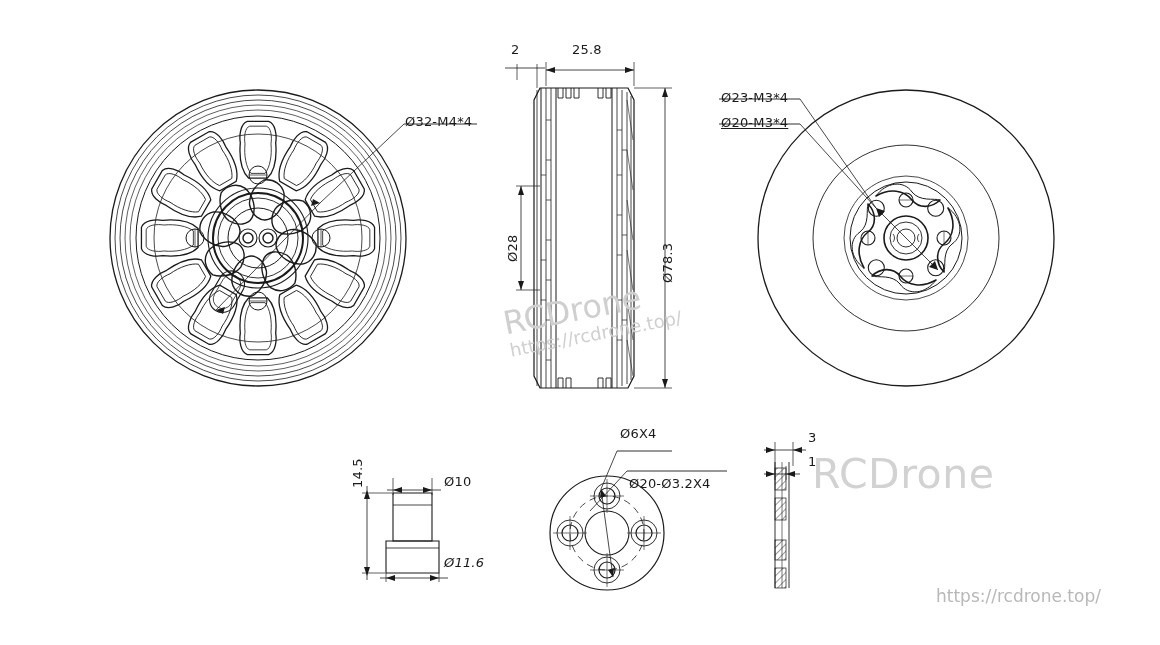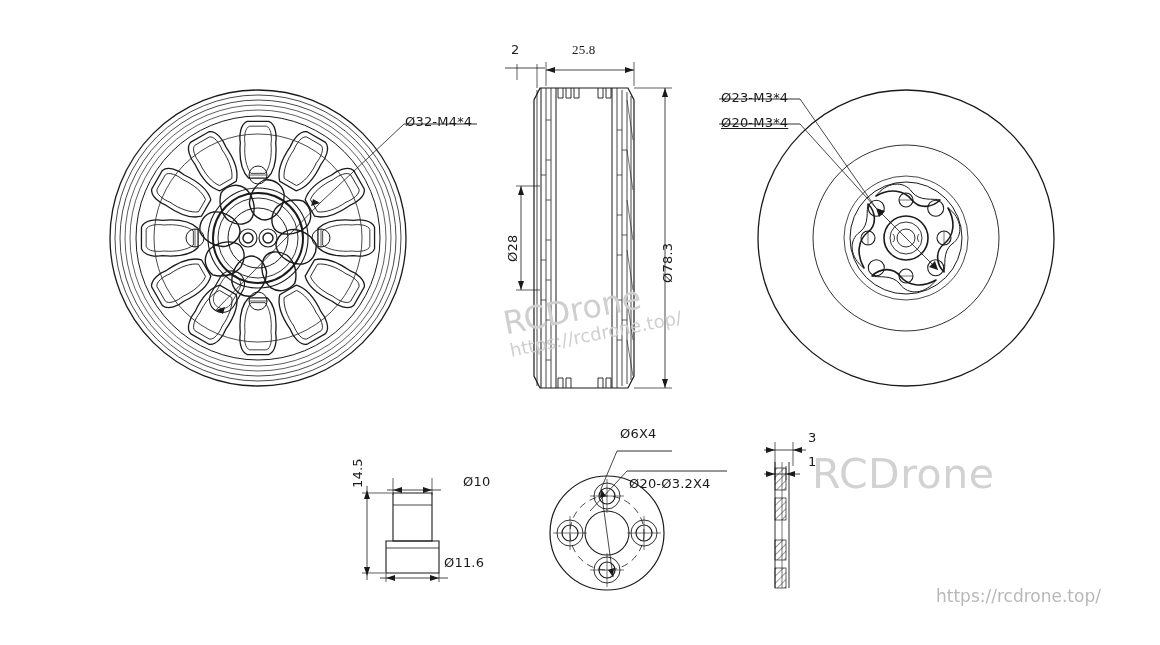--- a/index.html
+++ b/index.html
@@ -480,30 +480,30 @@
       <line x1="764" y1="474" x2="800" y2="474" stroke="#1a1a1a" stroke-width="0.8"></line>
       <path d="M 775,474 l -9,-3 l 0,6 z" fill="#1a1a1a"></path>
       <path d="M 786,474 l 9,-3 l 0,6 z" fill="#1a1a1a"></path>
     </g>
   </g>
 </svg>
 
 <div class="dim-text" style="left:405px; top:114px;">Ø32-M4*4</div>
 
 <div class="dim-text" style="left:511px; top:42px;">2</div>
-<div class="dim-text" style="left:572px; top:42px;font-family:Liberation Serif, serif;">25.8</div>
+<div class="dim-text" style="left:572px; top:42px;">25.8</div>
 <div class="dim-text rot" style="left:505px; top:262px;">Ø28</div>
 <div class="dim-text rot" style="left:660px; top:283px;">Ø78.3</div>
 
 <div class="dim-text" style="left:721px; top:90px;">Ø23-M3*4</div>
 <div class="dim-text" style="left:721px; top:115px;text-decoration:underline;">Ø20-M3*4</div>
 
 <div class="dim-text rot" style="left:350px; top:488px;">14.5</div>
-<div class="dim-text" style="left:463px; top:474px;">Ø10</div>
-<div class="dim-text" style="left:444px; top:555px;">Ø11.6</div>
+<div class="dim-text" style="left:444px; top:474px;">Ø10</div>
+<div class="dim-text" style="left:444px; top:555px;font-style:italic;">Ø11.6</div>
 
 <div class="dim-text" style="left:620px; top:426px;">Ø6X4</div>
 <div class="dim-text" style="left:629px; top:476px;">Ø20-Ø3.2X4</div>
 
 <div class="dim-text" style="left:808px; top:430px;">3</div>
 <div class="dim-text" style="left:808px; top:454px;">1</div>
 
 <div class="wm-tilt a" style="left:500px; top:305px;">RCDrone</div>
 <div class="wm-tilt b" style="left:508px; top:340px;">https://rcdrone.top/</div>
 

